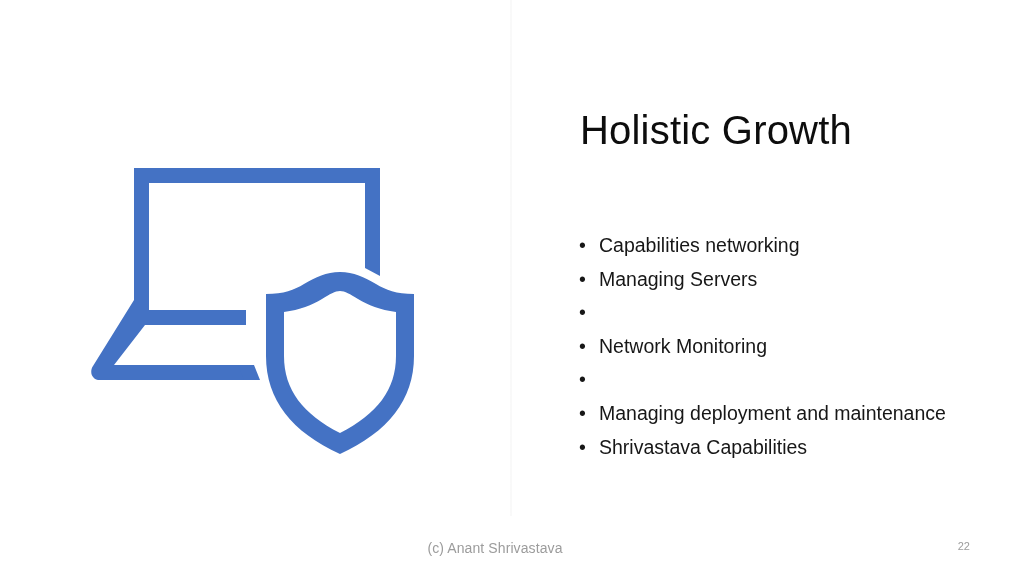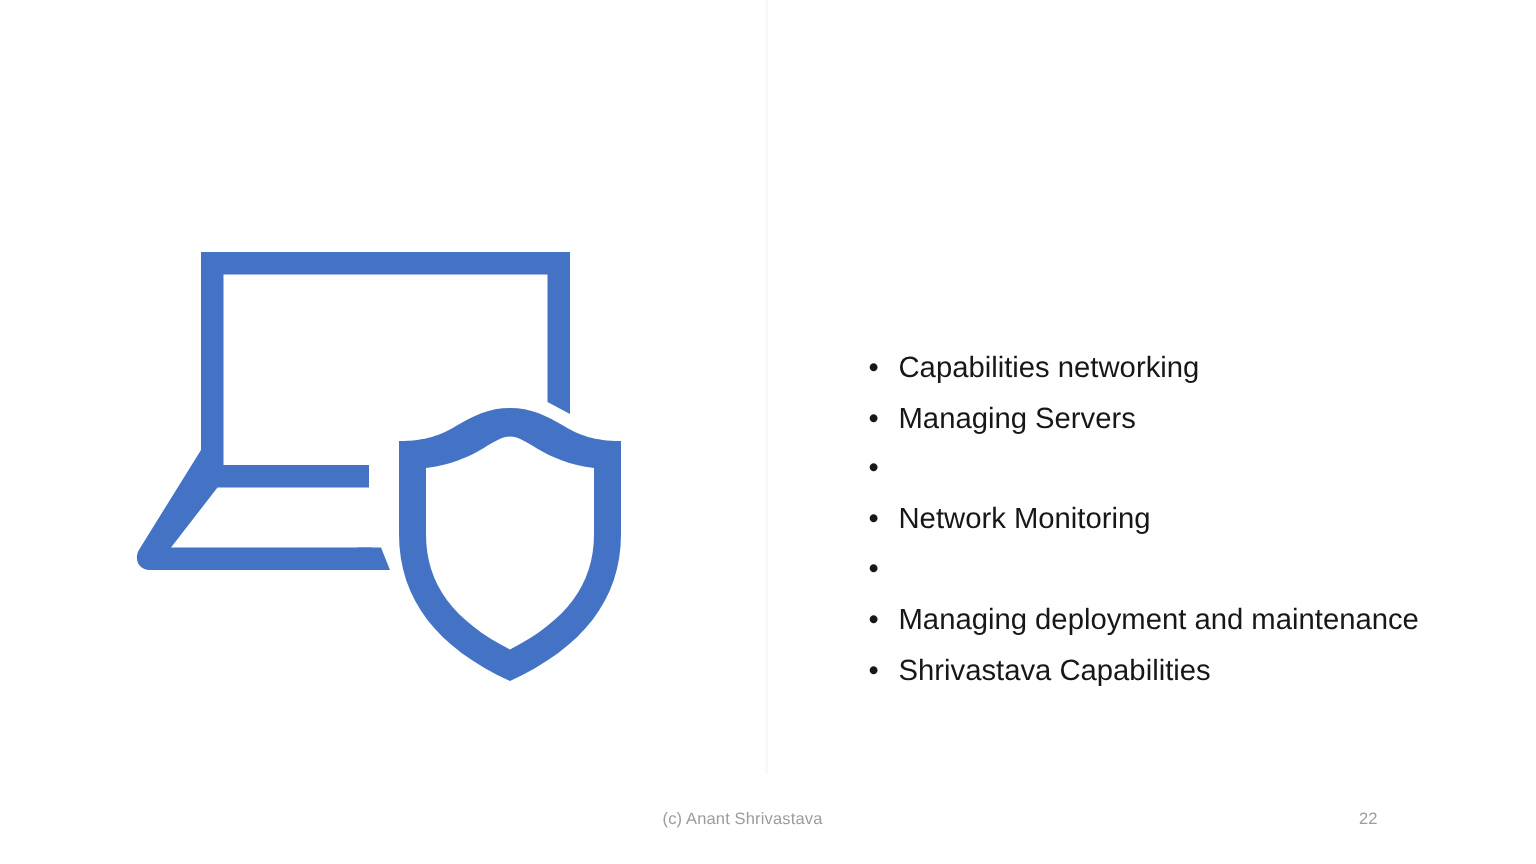--- a/index.html
+++ b/index.html
@@ -100,30 +100,30 @@
     display: inline-block;
   }
 
   
   .footer-credit {
     position: absolute;
     left: 0px;
     top: 540px;
     width: 990px;
     text-align: center;
-    font-size: 11px;
+    font-size: 14px;
     color: #9c9c9c;
     letter-spacing: 0.1px;
   }
   .footer-pagenum {
     position: absolute;
     left: 906px;
     top: 540px;
     width: 64px;
-    text-align: left;
+    text-align: right;
     font-size: 11px;
     color: #9c9c9c;
   }
 </style>
 </head>
 <body>
 
 <div class="slide">
 
   <div class="divider"></div>
@@ -168,20 +168,21 @@
                C292 150 280 145 270 139
                C262 134 257 131 252 131
                C247 131 242 134 234 139
                C224 145 212 150 196 152
                Z"></path>
     </svg>
   </div>
 
   <div class="content">
 
+    <div class="title">Holistic Growth</div>
 
     <ul class="bullet-list">
       <li class="bullet-item">
         <span class="bullet-marker">•</span>
         <span class="bullet-label">Capabilities networking</span>
       </li>
       <li class="bullet-item">
         <span class="bullet-marker">•</span>
         <span class="bullet-label">Managing Servers</span>
       </li>

